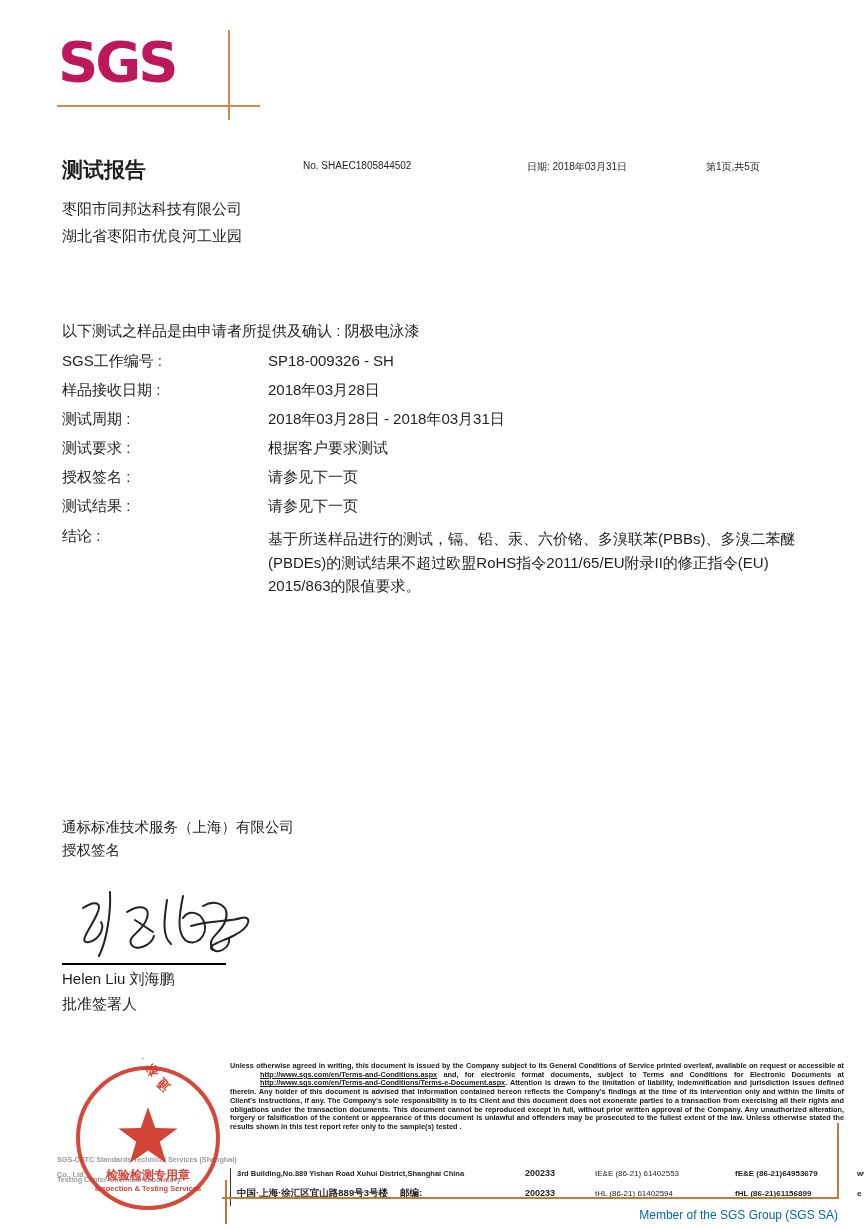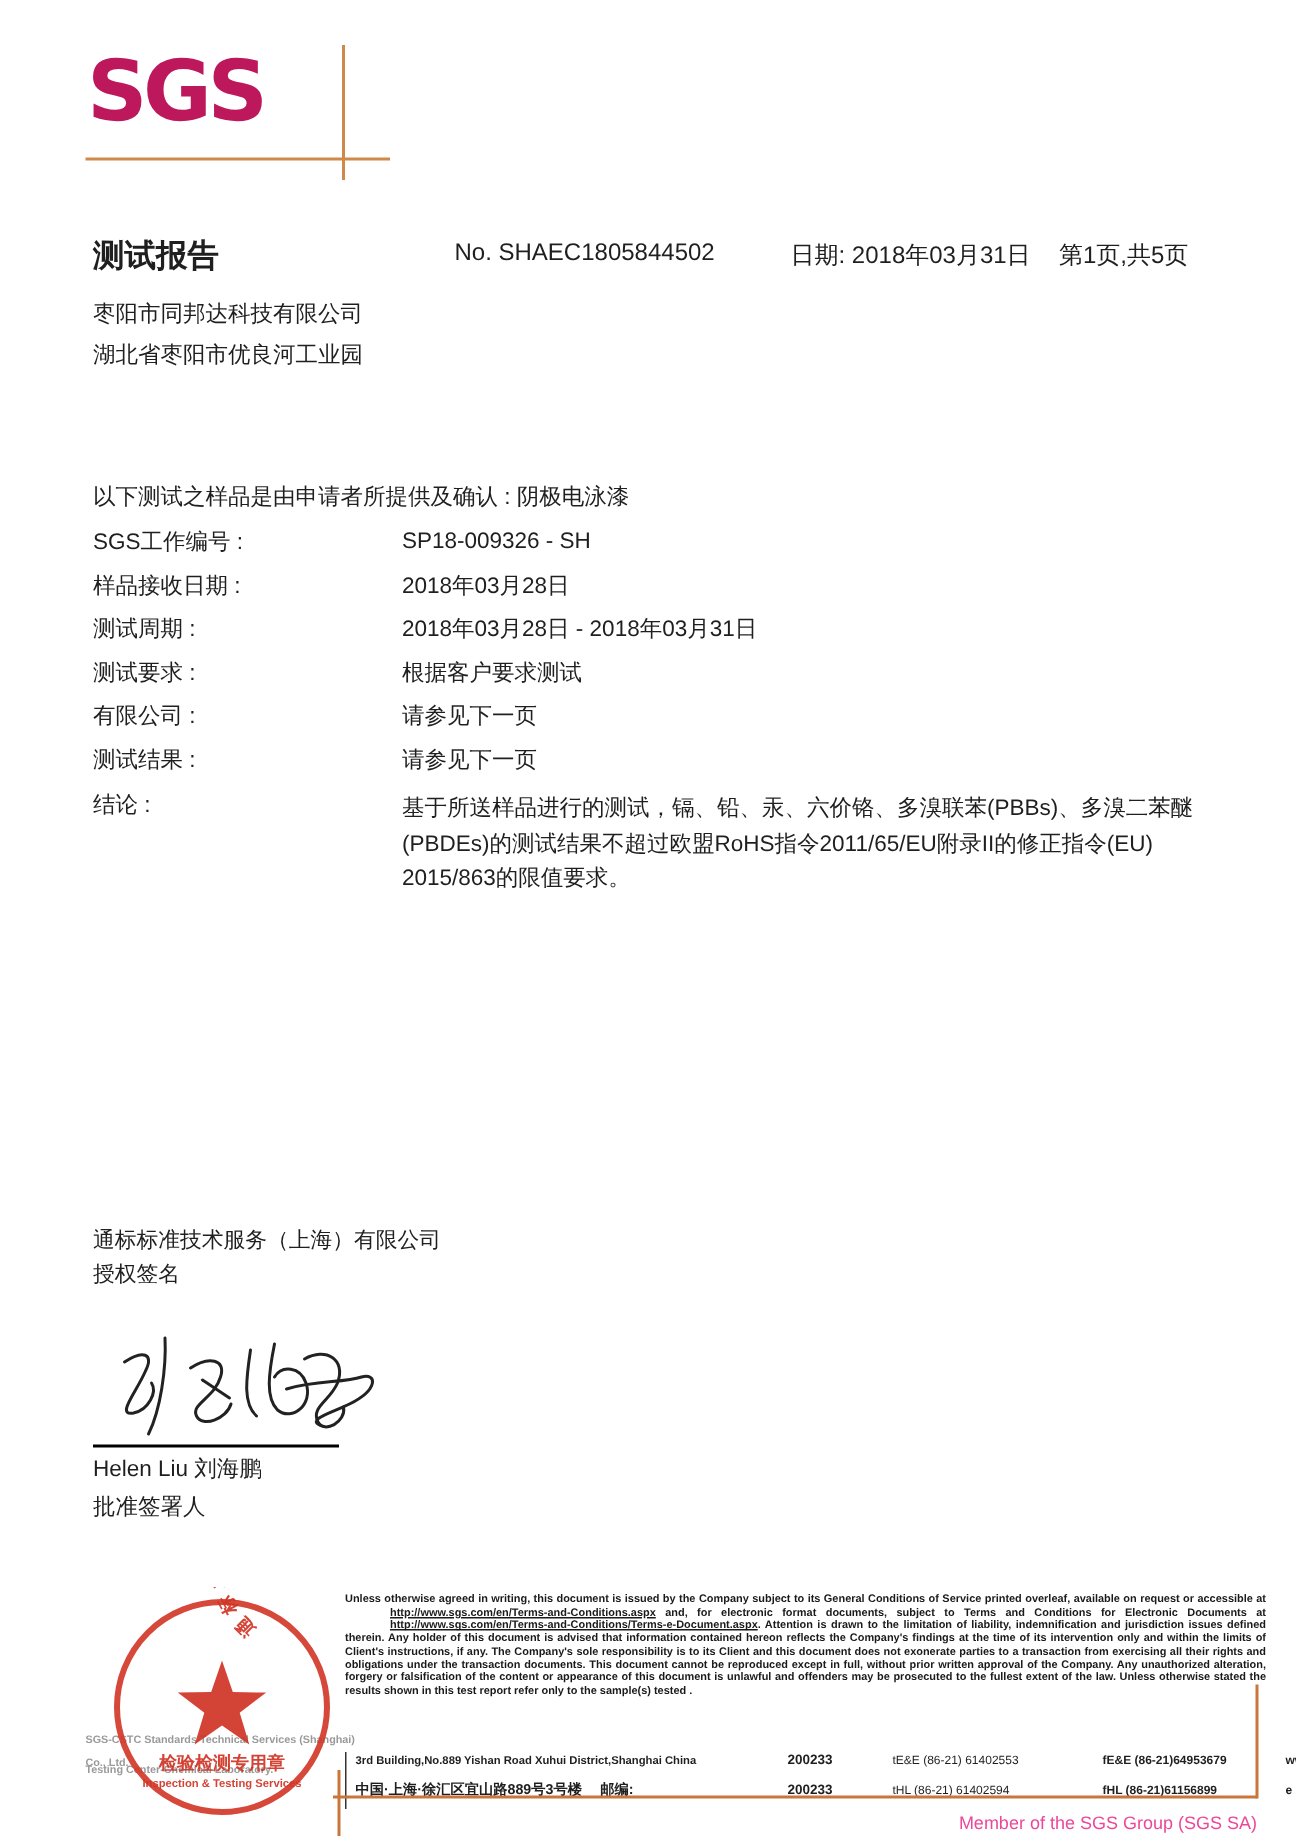--- a/index.html
+++ b/index.html
@@ -6,21 +6,21 @@
   .page{position:relative;width:864px;height:1229px;background:#ffffff;overflow:hidden;
         font-family:"Liberation Sans","DejaVu Sans",sans-serif;color:#1f1f1f;}
   .abs{position:absolute;}
   
   .logo-text{font-family:"DejaVu Sans","Liberation Sans",sans-serif;font-weight:bold;
              font-size:56px;line-height:80px;color:#be185d;letter-spacing:-3px;}
   .crop-h{background:#cf8a4a;height:2px;}
   .crop-v{background:#cf8a4a;width:2px;}
   
   .doc-title{font-size:21px;font-weight:bold;}
-  .hdr-txt{font-size:16px;text-align:right;}
+  .hdr-txt{font-size:10px;text-align:right;}
   
   .body-txt{font-size:15px;}
   .row-label{position:absolute;left:62px;font-size:15px;}
   .row-value{position:absolute;left:268px;font-size:15px;}
   .conclusion-value{width:566px;line-height:23.5px;}
   
   .sig-company{font-size:14.5px;line-height:23px;}
   .sig-line{background:#000;height:2px;}
   
   .fineprint{font-size:7.3px;line-height:8.7px;text-align:justify;color:#1a1a1a;font-weight:bold;}
@@ -29,21 +29,21 @@
   .attention .lnk{text-decoration:underline;}
   .addr-row{display:flex;align-items:baseline;white-space:nowrap;}
   .addr-en{font-size:7.5px;font-weight:bold;}
   .addr-cn{font-size:9.5px;font-weight:bold;}
   .addr-c1{width:288px;}
   .addr-c2{width:70px;font-size:9px;font-weight:bold;}
   .addr-c3{width:140px;font-size:8px;font-weight:normal;}
   .addr-c4{width:122px;font-size:8px;font-weight:bold;}
   .addr-c5{width:108px;font-size:8px;font-weight:bold;}
   .gray-co{font-size:7.2px;color:#9a9a9a;font-weight:bold;line-height:15px;}
-  .member{font-size:12px;color:#ec4899;}
+  .member{font-size:12px;color:#0369a1;}
   .orange-rule{background:#c8763a;}
   .vdiv{background:#333;width:1px;}
 </style>
 </head>
 <body>
 
 <div class="page">
 
   <div class="abs logo-text" style="left:58px;top:22px;">SGS</div>
   <div class="abs crop-h" style="left:57px;top:105px;width:203px;"></div>
@@ -69,21 +69,21 @@
   </div>
   <div>
     <span class="row-label" style="top:410px;">测试周期 :</span>
     <span class="row-value" style="top:410px;">2018年03月28日 - 2018年03月31日</span>
   </div>
   <div>
     <span class="row-label" style="top:439px;">测试要求 :</span>
     <span class="row-value" style="top:439px;">根据客户要求测试</span>
   </div>
   <div>
-    <span class="row-label" style="top:468px;">有限公司 :</span>
+    <span class="row-label" style="top:468px;">授权签名 :</span>
     <span class="row-value" style="top:468px;">请参见下一页</span>
   </div>
   <div>
     <span class="row-label" style="top:497px;">测试结果 :</span>
     <span class="row-value" style="top:497px;">请参见下一页</span>
   </div>
 
   <div>
     <span class="row-label" style="top:527px;">结论 :</span>
     <span class="row-value conclusion-value" style="top:527px;">基于所送样品进行的测试，镉、铅、汞、六价铬、多溴联苯(PBBs)、多溴二苯醚(PBDEs)的测试结果不超过欧盟RoHS指令2011/65/EU附录II的修正指令(EU) 2015/863的限值要求。</span>

